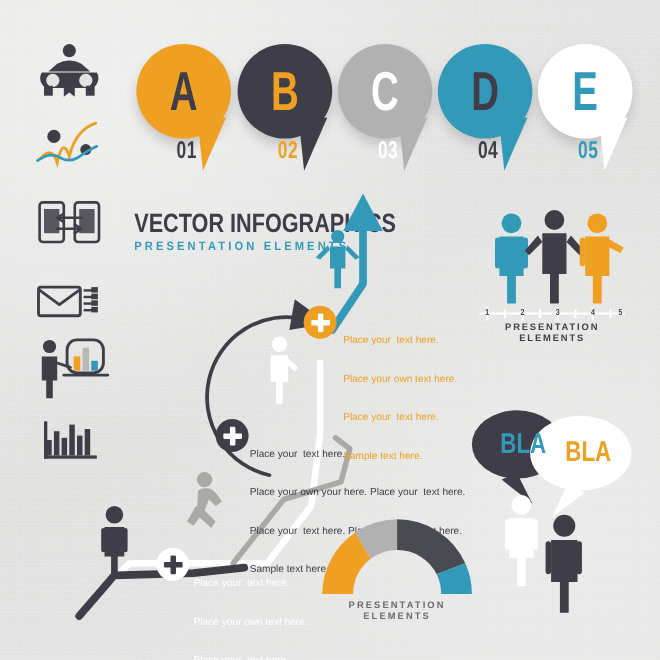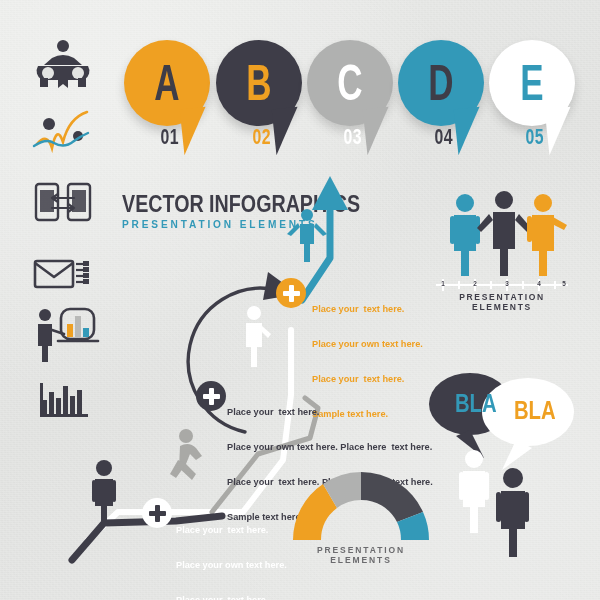--- a/index.html
+++ b/index.html
@@ -59,21 +59,21 @@
     transform:scaleX(.82);transform-origin:left center;line-height:1;
   }
   #headline .h2{
     margin-top:3px;
     font-family:"Liberation Sans Narrow","Liberation Sans",sans-serif;
     font-weight:bold;font-size:11px;color:#3399b8;letter-spacing:3.1px;
     transform:scaleX(.92);transform-origin:left center;line-height:1;
   }
 
   
-  .tblock{position:absolute;font-weight:bold;font-size:9.2px;line-height:11.6px;white-space:pre;}
+  .tblock{position:absolute;font-weight:normal;font-size:9.2px;line-height:11.6px;white-space:pre;}
   .tblock.orange{color:#efa022;}
   .tblock.dark{color:#3e3d48;}
   .tblock.white{color:#ffffff;}
 
   
   .plus{position:absolute;border-radius:50%;display:flex;align-items:center;justify-content:center;}
   .plus .pv{position:absolute;border-radius:1px;}
   .plus .ph{position:absolute;border-radius:1px;}
 
   
@@ -279,21 +279,21 @@
 
   <div class="tblock orange" style="left:312px;top:281px;">
     <div>Place your  text here.</div>
     <div>Place your own text here.</div>
     <div>Place your  text here.</div>
     <div>Sample text here.</div>
   </div>
 
   <div class="tblock dark" style="left:227px;top:384px;">
     <div>Place your  text here.</div>
-    <div>Place your own text here. Place here  text here.</div>
+    <div>Place your own your here. Place your  text here.</div>
     <div>Place your  text here. Place your own text here.</div>
     <div>Sample text here.</div>
   </div>
 
   <div class="tblock white" style="left:176px;top:502px;">
     <div>Place your  text here.</div>
     <div>Place your own text here.</div>
     <div>Place your  text here.</div>
     
   </div>

